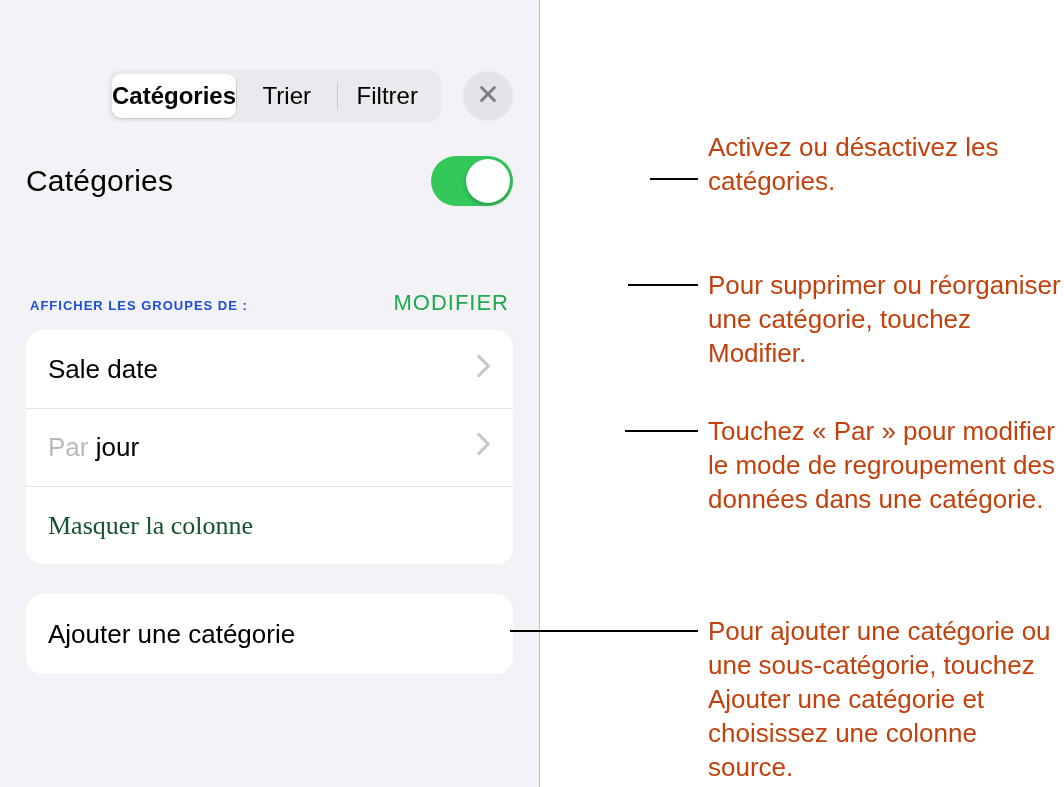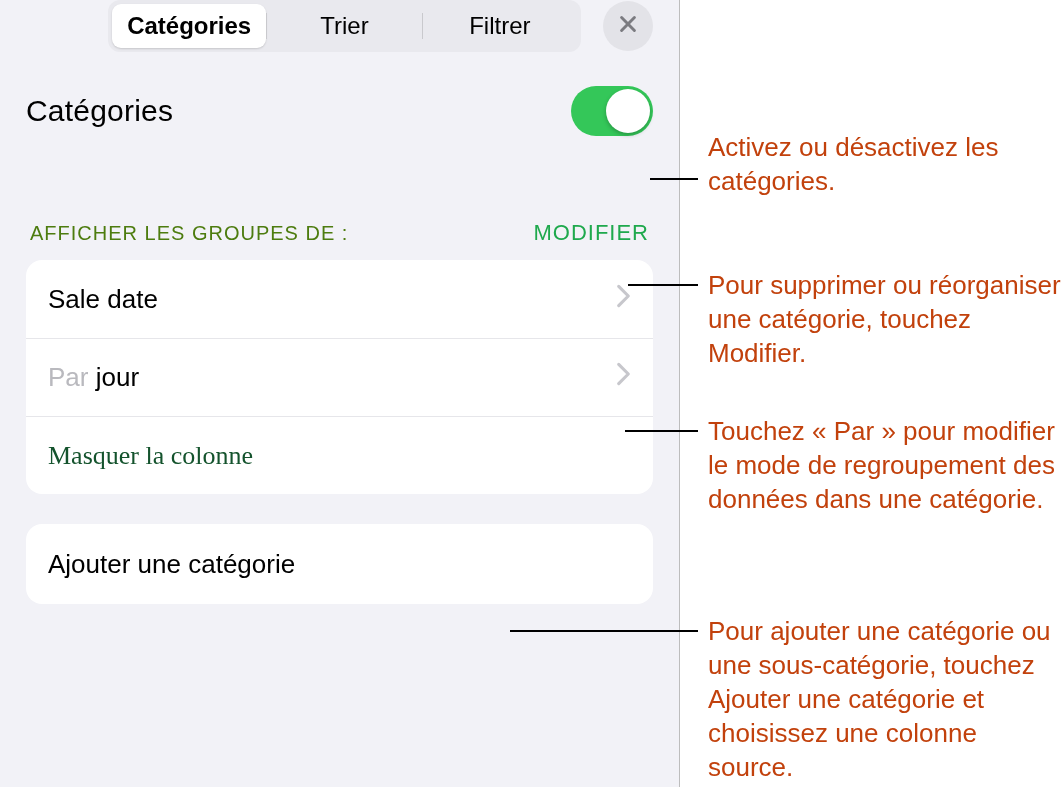--- a/index.html
+++ b/index.html
@@ -1,20 +1,21 @@
 <!DOCTYPE html>
 <html><head>
 <meta charset="utf-8">
 <style>
   * { box-sizing: border-box; margin: 0; padding: 0; }
   html, body { width: 1064px; height: 787px; font-family: -apple-system, "Helvetica Neue", Helvetica, Arial, sans-serif; background: #fff; color: #000; }
   .stage { position: relative; width: 1064px; height: 787px; }
   .panel {
-    position: absolute; left: 0; top: 0; width: 680px; height: 787px;
+    position: absolute; left: 0; top: 0; width: 540px; height: 787px;
     background: #f2f2f7; border-right: 1px solid #bdbdbd;
+    padding-top: 70px;
   }
   
   .segrow { display: flex; align-items: center; gap: 22px; padding: 0 26px 0 108px; }
   .segmented {
     display: flex; align-items: center; background: #e9e9ee; border-radius: 12px;
     padding: 4px; height: 52px; flex: 1;
   }
   .seg {
     flex: 1; text-align: center; font-size: 24px; line-height: 44px; color: #000;
     border-radius: 9px;
@@ -31,21 +32,21 @@
   .cat-title { font-size: 30px; letter-spacing: .2px; }
   .toggle {
     position: relative; width: 82px; height: 50px; border-radius: 25px; background: #34c759;
   }
   .toggle .knob {
     position: absolute; right: 3px; top: 3px; width: 44px; height: 44px; border-radius: 22px;
     background: #fff; box-shadow: 0 2px 4px rgba(0,0,0,.25);
   }
   
   .section-hdr { display: flex; justify-content: space-between; align-items: baseline; padding: 56px 30px 14px 30px; }
-  .section-label { font-size: 20px; letter-spacing: 1px; color: #4d7c0f; text-transform: uppercase; }
+  .section-label { font-size: 13px; letter-spacing: 1px; color: #1d4ed8; text-transform: uppercase; font-weight: bold; }
   .section-action { font-size: 22px; letter-spacing: 1px; color: #1fa94d; font-weight: 500; margin-top: 28px; }
   
   .card {
     margin: 0 26px; background: #fff; border-radius: 16px; overflow: hidden;
   }
   .row {
     display: flex; align-items: center; justify-content: space-between;
     padding: 0 22px; height: 78px; font-size: 26px;
   }
   .row + .row { border-top: 1px solid #e6e6ea; }

